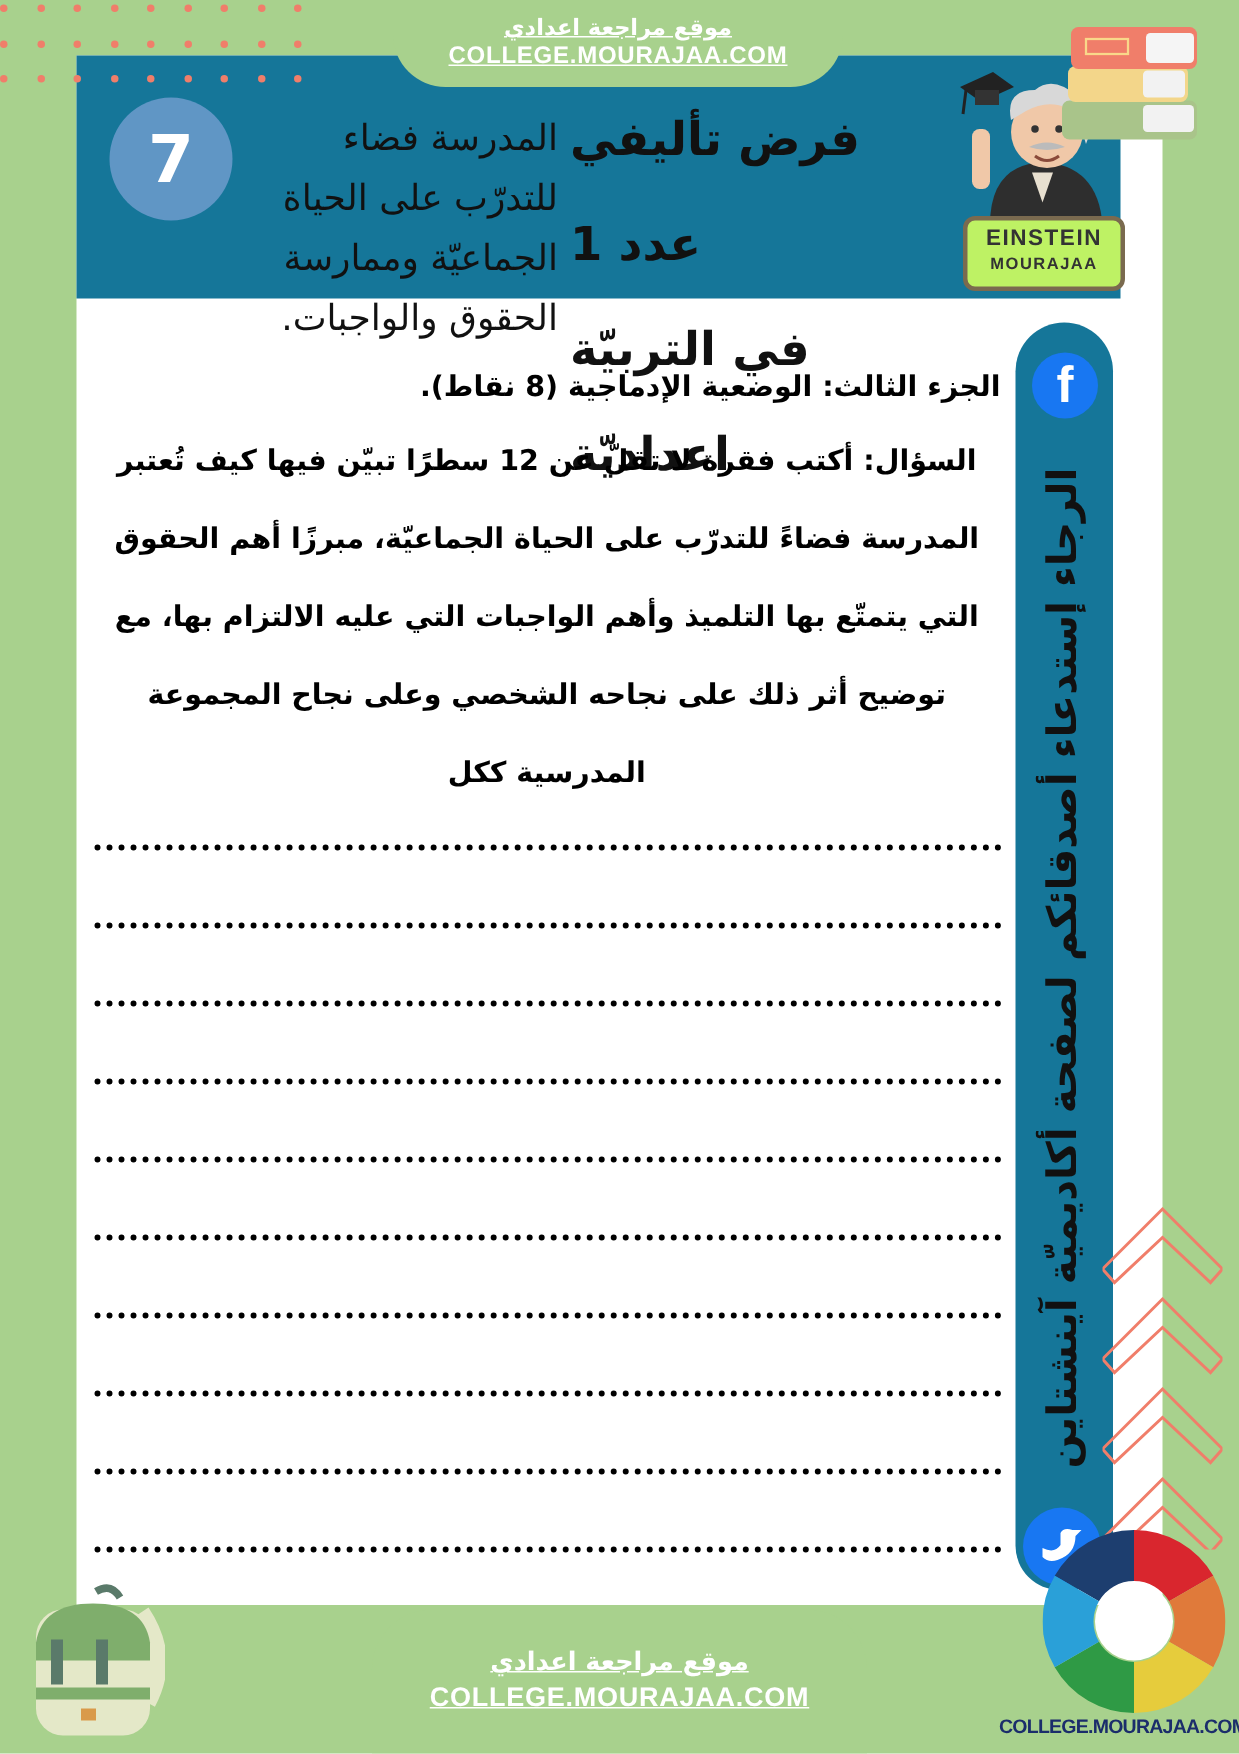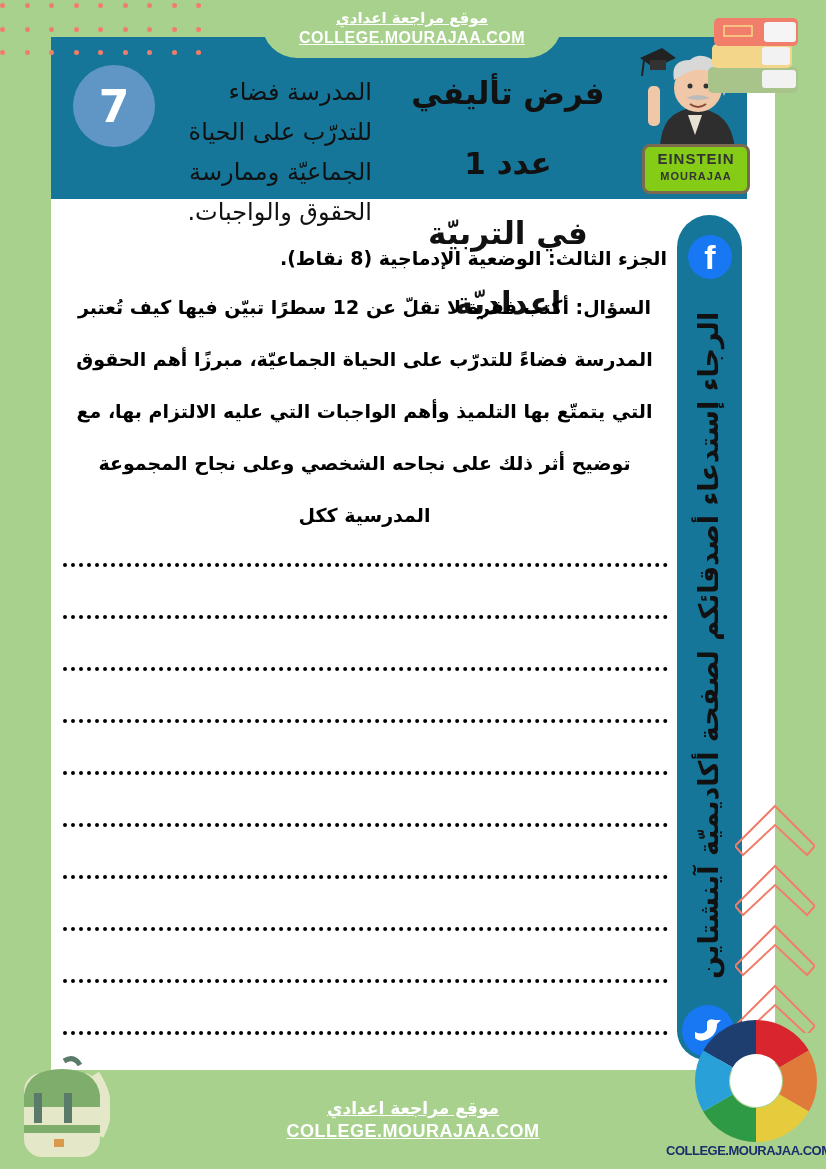--- a/index.html
+++ b/index.html
@@ -23,29 +23,29 @@
     display:flex; align-items:center; justify-content:center;
     font-size:44px; font-weight:bold;
   }
   .lesson-text {
     position:absolute; left:160px; top:72px; width:212px;
     direction:rtl; text-align:right; color:#111;
     font-size:24px; line-height:40px;
   }
   .title {
     position:absolute; left:380px; top:58px; width:256px;
-    direction:rtl; text-align:center; color:#111;
+    direction:rtl; text-align:left; color:#111;
     font-size:31px; line-height:70px; font-weight:bold;
   }
   .einstein {
     position:absolute; left:640px; top:40px; width:110px; height:150px;
   }
   .einstein .badge {
     position:absolute; left:2px; top:104px; width:102px; height:44px;
-    background:#84cc16; border:3px solid #7a6a4f; border-radius:8px;
+    background:#bef264; border:3px solid #7a6a4f; border-radius:8px;
     color:#333; text-align:center; font-weight:bold;
     font-family:"Liberation Sans", sans-serif;
   }
   .einstein .badge .b1 { font-size:15px; line-height:20px; display:block; margin-top:2px; letter-spacing:1px; }
   .einstein .badge .b2 { font-size:11px; line-height:14px; display:block; letter-spacing:1px; }
   .books { position:absolute; left:700px; top:12px; width:105px; height:85px; }
   .site-tab {
     position:absolute; background:#a8d18d; color:#fff; text-align:center;
     border-radius:30px;
   }

